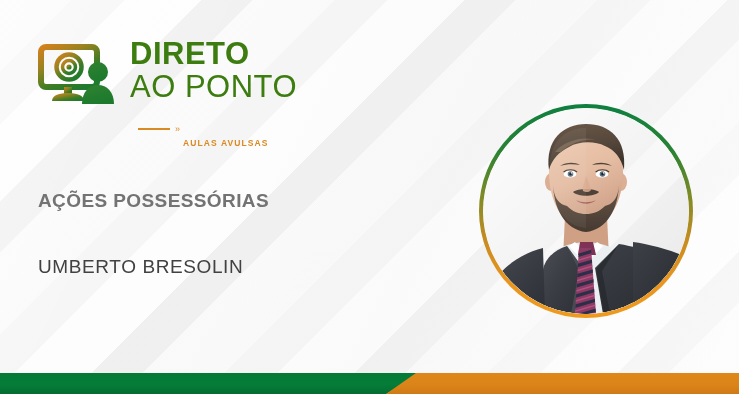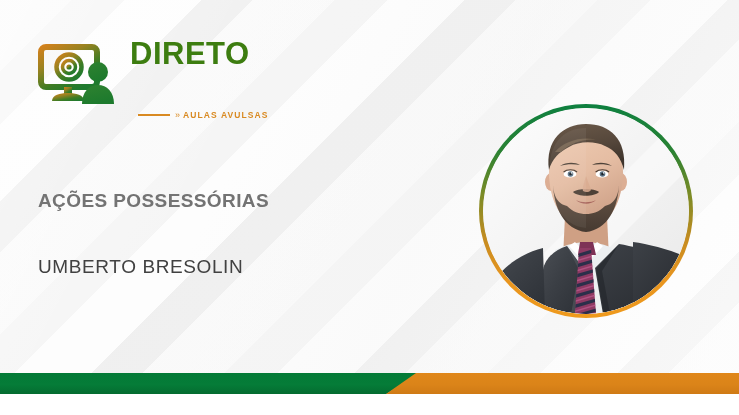--- a/index.html
+++ b/index.html
@@ -112,20 +112,21 @@
     font-size: 9px;
     line-height: 9px;
     letter-spacing: -2px;
   }
   .tag-words {
     color: #d98a22;
     font-size: 8.5px;
     font-weight: 700;
     letter-spacing: 1.1px;
     white-space: nowrap;
+    margin-top: 28px;
   }
 
   
   .title {
     position: absolute;
     left: 38px;
     top: 190px;
     font-size: 19px;
     font-weight: 700;
     letter-spacing: 0.4px;
@@ -240,20 +241,21 @@
         <circle cx="31" cy="23" r="2.6" fill="url(#gmark)"></circle>
 
         <circle cx="60" cy="28" r="10" fill="url(#gperson)"></circle>
 
         <path d="M44 60 C44 48 51 41 60 41 C69 41 76 48 76 60 Z" fill="url(#gperson)"></path>
       </svg>
     </div>
 
     <div class="logo-text">
       <div class="logo-line1">DIRETO</div>
+      <div class="logo-line2">AO PONTO</div>
     </div>
 
     <div class="logo-tagline">
       <span class="tag-rule"></span>
       <span class="tag-chev">»</span>
       <span class="tag-words">AULAS AVULSAS</span>
     </div>
   </div>
 
   <div class="title">AÇÕES POSSESSÓRIAS</div>

